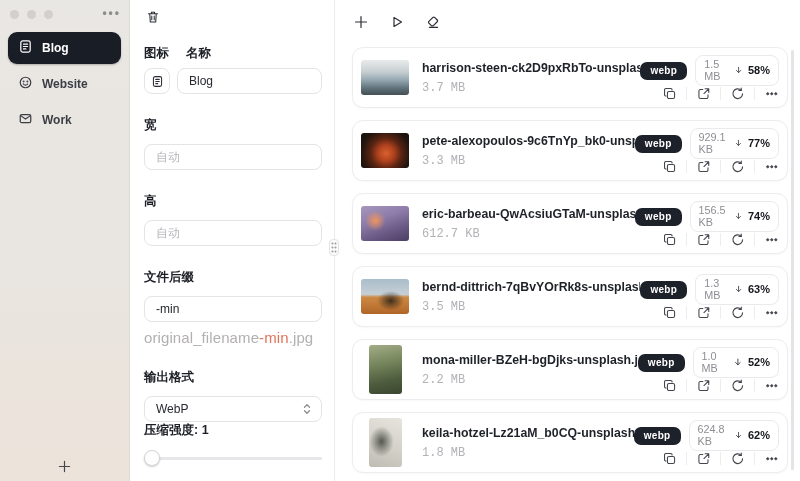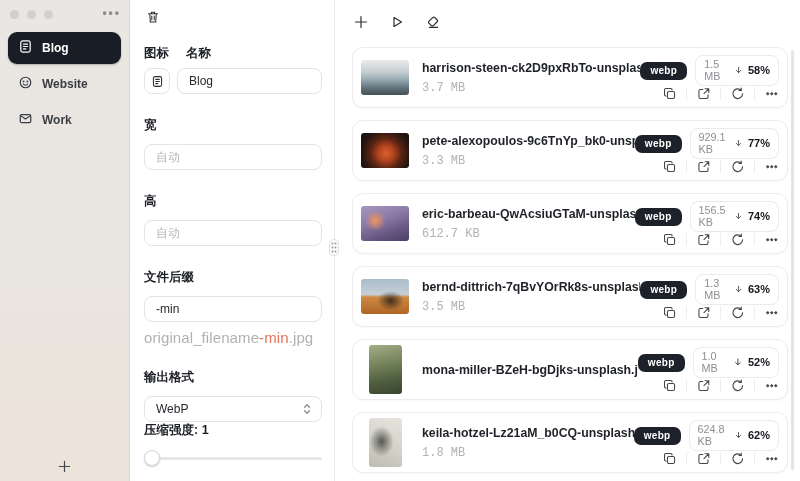--- a/index.html
+++ b/index.html
@@ -445,20 +445,21 @@
       </div>
     </div>
   </div>
 
   <div class="file-card">
     <div class="thumb-slot">
       <div class="thumb thumb-forest portrait"></div>
     </div>
     <div class="file-meta">
       <div class="file-name">mona-miller-BZeH-bgDjks-unsplash.jpg</div>
+      <div class="file-size">2.2 MB</div>
     </div>
     <div class="file-right">
       <div class="badge-row">
         <span class="fmt-badge">webp</span>
         <span class="size-pill">
           <span class="newsize">1.0 MB</span>
           <svg viewBox="0 0 10 10" fill="none" stroke-width="1.2" stroke-linecap="round" stroke-linejoin="round">
             <path d="M5 1.2v7.2M2 5.6 5 8.6l3-3"></path>
           </svg>
           <span class="pct">52%</span>

